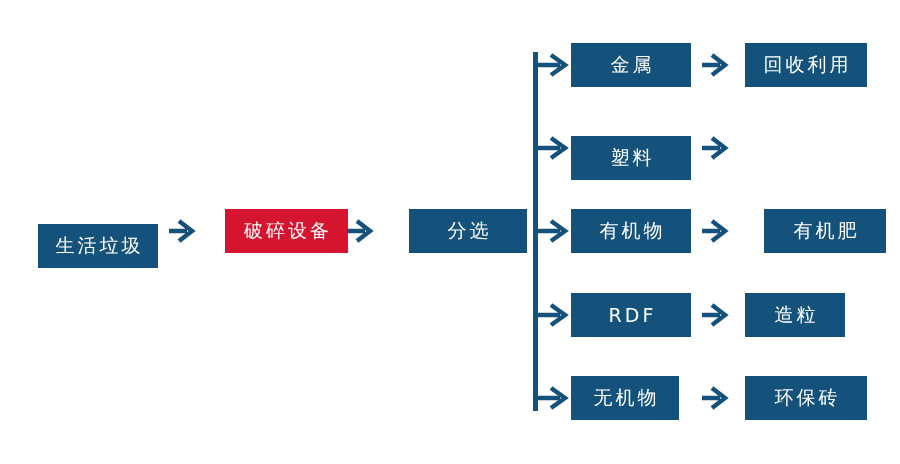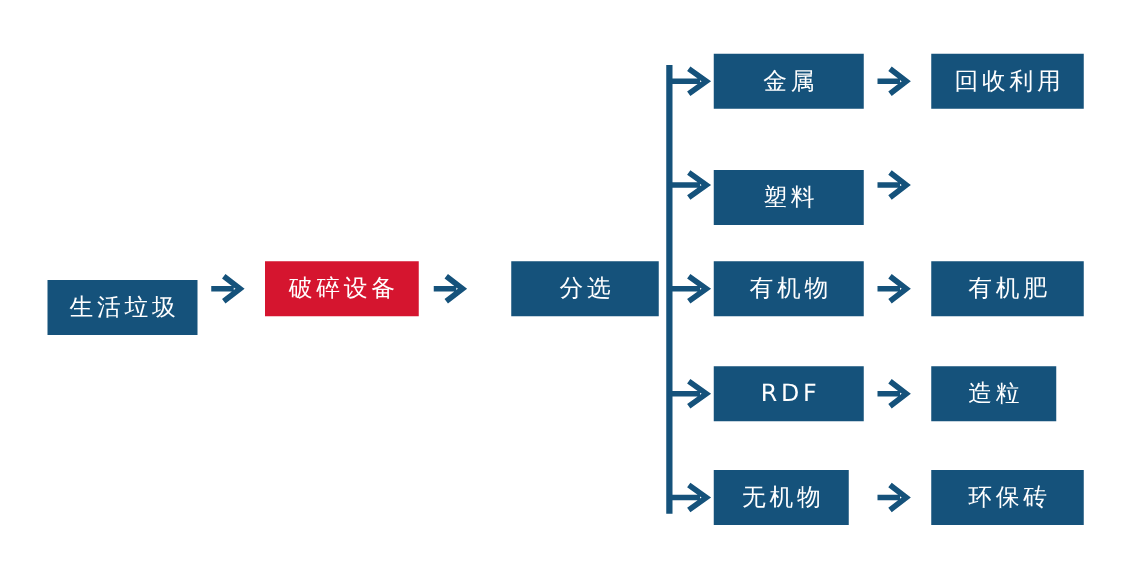--- a/index.html
+++ b/index.html
@@ -22,21 +22,21 @@
     align-items: center;
     justify-content: center;
     color: var(--label, #ffffff);
     font-size: 19px;
     letter-spacing: 3px;
     padding-left: 3px; 
     box-sizing: border-box;
     white-space: nowrap;
   }
   .node.blue { background: var(--blue, #15527B); }
-  .node.red  { background: var(--red, #D5152F); }
+  .node.red  { background: var(--red, #D5152F); margin-left: 13px; }
   .arrow {
     position: absolute;
     display: block;
   }
   .arrow path {
     stroke: var(--blue, #15527B);
     stroke-width: 4.5;
     fill: none;
   }
   .spine {
@@ -86,21 +86,21 @@
     <path d="M1 13 L19 13 M11 3 L24 13 L11 23"></path>
   </svg>
 
   <svg class="arrow" style="left:534px; top:218px;" width="38" height="26" viewBox="0 0 38 26">
     <path d="M1 13 L26 13 M17 3 L31 13 L17 23"></path>
   </svg>
   <div class="node blue" style="left:571px; top:209px; width:120px;">有机物</div>
   <svg class="arrow" style="left:701px; top:218px;" width="30" height="26" viewBox="0 0 30 26">
     <path d="M1 13 L19 13 M11 3 L24 13 L11 23"></path>
   </svg>
-  <div class="node blue" style="left:745px; top:209px; width:122px;">有机肥</div>
+  <div class="node blue" style="left:764px; top:209px; width:122px;">有机肥</div>
 
   <svg class="arrow" style="left:534px; top:302px;" width="38" height="26" viewBox="0 0 38 26">
     <path d="M1 13 L26 13 M17 3 L31 13 L17 23"></path>
   </svg>
   <div class="node blue" style="left:571px; top:293px; width:120px;">RDF</div>
   <svg class="arrow" style="left:701px; top:302px;" width="30" height="26" viewBox="0 0 30 26">
     <path d="M1 13 L19 13 M11 3 L24 13 L11 23"></path>
   </svg>
   <div class="node blue" style="left:745px; top:293px; width:100px;">造粒</div>
 

